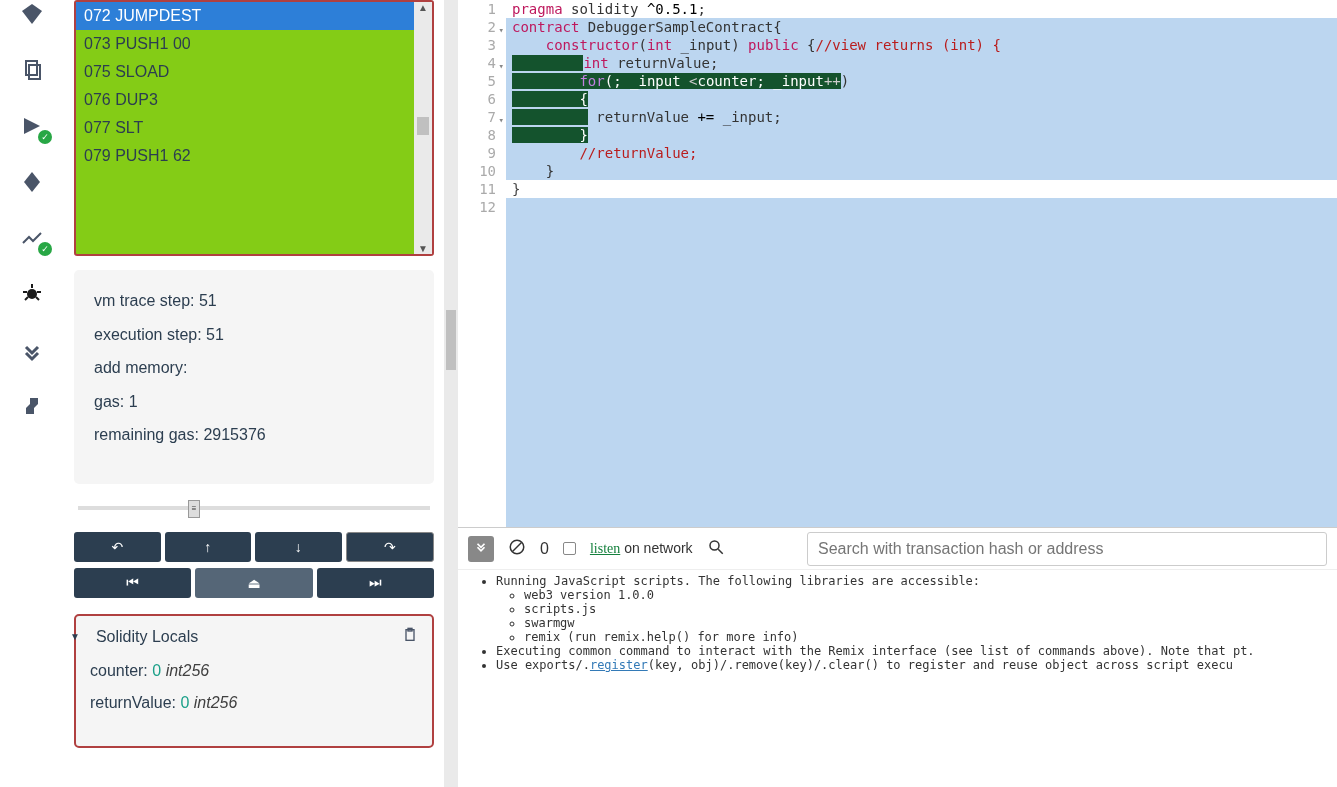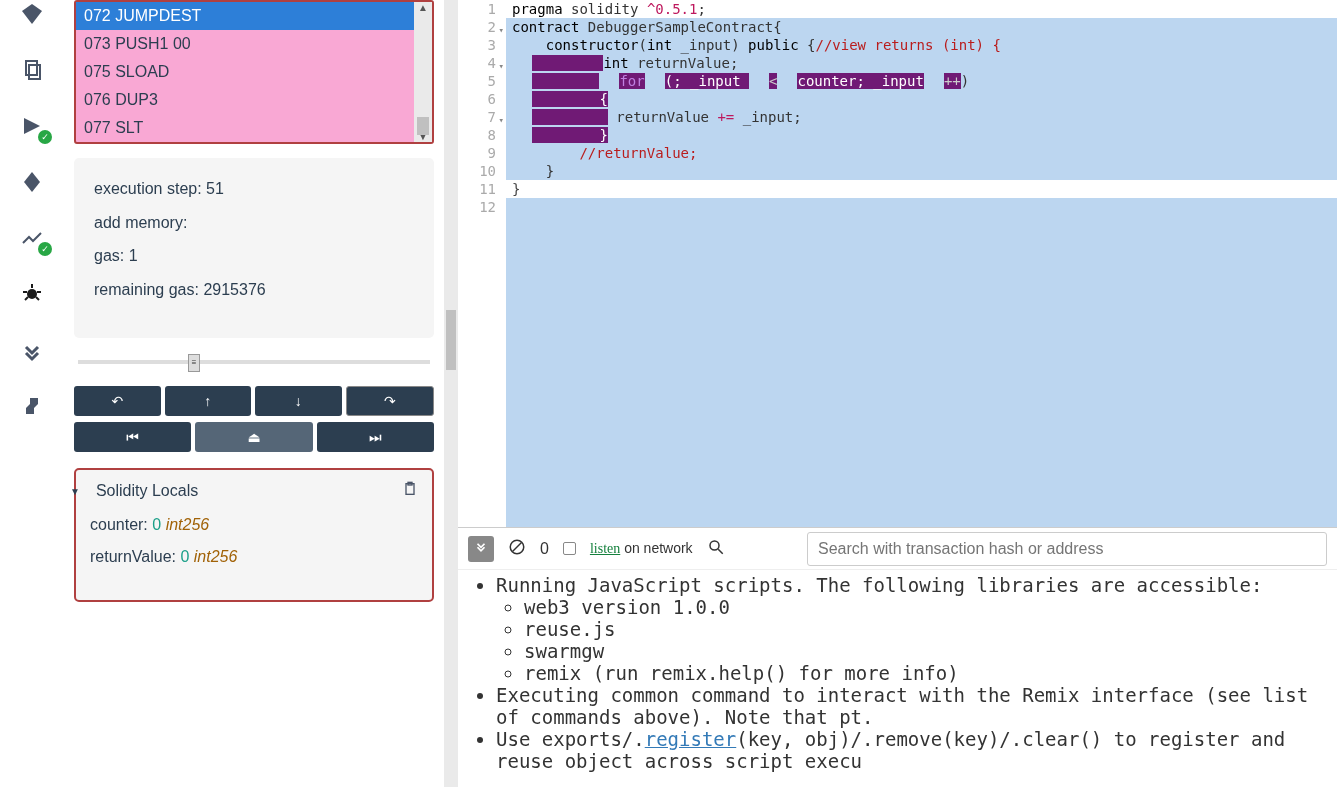--- a/index.html
+++ b/index.html
@@ -3,64 +3,64 @@
 <meta charset="utf-8">
 <style>
 * { box-sizing: border-box; margin: 0; padding: 0; }
 body { font-family: -apple-system, BlinkMacSystemFont, "Segoe UI", Arial, sans-serif; font-size: 14px; color: #333; background: #fff; overflow: hidden; }
 .app { display: flex; height: 787px; width: 1337px; }
 .iconbar { width: 64px; background: #fff; display: flex; flex-direction: column; align-items: center; padding-top: 0; gap: 28px; }
 .iconbar .icon { width: 28px; height: 28px; display: flex; align-items: center; justify-content: center; color: #4a4a4a; position: relative; }
 .iconbar .icon svg { width: 24px; height: 24px; }
 .badge-check { position: absolute; bottom: -4px; right: -6px; width: 14px; height: 14px; background: #28a745; border-radius: 50%; color: #fff; font-size: 9px; display: flex; align-items: center; justify-content: center; }
 .leftpanel { width: 380px; background: #fff; padding: 0 10px 10px 10px; overflow-y: auto; }
-.oplist { border: 2px solid #b04040; border-radius: 3px; background: #f9a8d4; position: relative; height: 144px; margin-bottom: 14px; }
+.oplist { border: 2px solid #b04040; border-radius: 3px; background: #84cc16; position: relative; height: 256px; margin-bottom: 14px; }
 .oplist-inner { overflow: hidden; height: 100%; }
 .oplist .row { padding: 2px 8px; font-size: 16px; color: #2c3e50; line-height: 24px; }
 .oplist .row.sel { background: #2d7fd8; color: #fff; }
 .oplist .scroll { position: absolute; right: 0; top: 0; bottom: 0; width: 18px; background: #eaeaea; display: flex; flex-direction: column; align-items: center; justify-content: space-between; font-size: 10px; color: #555; }
 .oplist .thumb { width: 12px; height: 18px; background: #c0c0c0; position: absolute; right: 3px; top: 115px; }
 .infobox { background: #f5f5f5; border-radius: 5px; padding: 14px 20px; margin-bottom: 14px; font-size: 16px; color: #2c3e50; line-height: 2.1; }
 .slider { height: 20px; position: relative; margin: 6px 4px 14px 4px; }
 .slider .track { position: absolute; top: 8px; left: 0; right: 0; height: 4px; background: #ddd; }
 .slider .handle { position: absolute; top: 2px; left: 110px; width: 12px; height: 18px; background: #ddd; border: 1px solid #999; font-size: 8px; text-align: center; line-height: 16px; }
 .btnrow { display: flex; gap: 4px; margin-bottom: 6px; }
 .btnrow .btn { flex: 1; height: 30px; background: #2c3e50; color: #fff; border-radius: 3px; display: flex; align-items: center; justify-content: center; font-size: 14px; }
 .btnrow .btn.active { background: #556677; }
 .btnrow .btn.outline { border: 1px solid #888; }
 .localsbox { border: 2px solid #b04040; background: #f5f5f5; border-radius: 5px; padding: 10px 14px 20px 14px; position: relative; }
 .localsbox .hdr { display: flex; align-items: center; gap: 8px; font-size: 16px; color: #2c3e50; margin-bottom: 12px; }
 .localsbox .hdr .tri { font-size: 10px; margin-left: -20px; margin-right: 8px; }
 .localsbox .var { font-size: 16px; color: #2c3e50; margin: 14px 0; }
 .localsbox .var .val { color: #1ba089; }
-.localsbox .var .typ { font-style: italic; color: #a16207; }
+.localsbox .var .typ { font-style: italic; color: #404040; }
 .midgutter { width: 14px; background: #eaeaea; position: relative; }
 .midgutter .thumb2 { position: absolute; top: 310px; left: 2px; width: 10px; height: 60px; background: #c0c0c0; }
 .codepanel { flex: 1; display: flex; flex-direction: column; }
 .editor { flex: 1; display: flex; font-family: Consolas, Monaco, monospace; font-size: 14px; background: #fff; overflow: hidden; }
 .gutter { width: 48px; background: #fff; text-align: right; padding-right: 10px; color: #aaa; user-select: none; }
 .gutter .ln { height: 18px; line-height: 18px; position: relative; }
 .gutter .fold { position: absolute; right: -8px; top: 3px; font-size: 9px; color: #888; }
 .code { flex: 1; background: #bcd6f0; position: relative; }
 .code .cl { height: 18px; line-height: 18px; white-space: pre; padding-left: 6px; }
-.code .cl .kw { color: #000000; }
-.code .cl .op { color: #be185d; }
+.code .cl .kw { color: #be185d; }
+.code .cl .op { color: #000000; }
 .code .cl .num { color: #0a7a5a; }
 .code .cl .cm { color: #b91c1c; }
 .code .cl .br { color: #444; }
-.code .cl .hl { background: #701a75; color: #fff; padding: 0; margin-left: 20px; }
+.code .cl .hl { background: #14532d; color: #fff; padding: 0; }
 .term { height: 260px; border-top: 1px solid #ccc; display: flex; flex-direction: column; }
 .termbar { height: 42px; display: flex; align-items: center; padding: 0 10px; gap: 14px; border-bottom: 1px solid #eee; }
 .termbar .expbtn { width: 26px; height: 26px; background: #888; color: #fff; border-radius: 3px; display: flex; align-items: center; justify-content: center; }
 .termbar .pending { font-size: 16px; color: #333; }
 .termbar .chk { width: 13px; height: 13px; border: 1px solid #888; border-radius: 2px; }
 .termbar .listen { color: #15803d; text-decoration: underline; font-family: Liberation Serif, serif; }
 .termbar .srch { flex: 1; max-width: 520px; margin-left: auto; border-radius: 7px; }
 .termbar .srch input { width: 100%; height: 34px; border: 1px solid #ccc; border-radius: 3px; padding: 0 10px; font-size: 16px; color: #999; }
-.termout { flex: 1; font-family: Consolas, Monaco, monospace; font-size: 19px; color: #333; padding: 4px 10px 10px 10px; overflow: hidden; }
+.termout { flex: 1; font-family: Consolas, Monaco, monospace; font-size: 12px; color: #333; padding: 4px 10px 10px 10px; overflow: hidden; }
 .termout ul { list-style: disc; padding-left: 28px; }
 .termout ul ul { list-style: circle; padding-left: 28px; }
 .termout .lnk { color: #337ab7; text-decoration: underline; }
 .termout .pend { margin-top: 28px; }
 </style>
 </head>
 <body>
 
 <div class="app">
   <div class="iconbar">
@@ -126,20 +126,21 @@
           <div class="row">079 PUSH1 62</div>
         </div>
       <div class="scroll">
           <span>▲</span>
           <span>▼</span>
         </div>
       <div class="thumb"></div>
     </div>
 
     <div class="infobox">
+      <div>vm trace step: 51</div>
       <div>execution step: 51</div>
       <div>add memory:</div>
       <div>gas: 1</div>
       <div>remaining gas: 2915376</div>
       <div style="height:18px"></div>
     </div>
 
     <div class="slider">
       <div class="track"></div>
       <div class="handle">≡</div>
@@ -231,21 +232,21 @@
               <circle cx="10" cy="10" r="6"></circle>
               <line x1="15" y1="15" x2="21" y2="21"></line>
             </svg></span>
         <div class="srch"><input placeholder="Search with transaction hash or address" style=""></div>
       </div>
       <div class="termout">
         <ul>
           <li><span>Running JavaScript scripts. The following libraries are accessible:</span>
             <ul>
               <li>web3 version 1.0.0</li>
-              <li>reuse.js</li>
+              <li>scripts.js</li>
               <li>swarmgw</li>
               <li>remix (run remix.help() for more info)</li>
             </ul>
           </li>
           <li>Executing common command to interact with the Remix interface (see list of commands above). Note that pt.</li>
           <li><span>Use exports/.</span><span class="lnk">register</span><span>(key, obj)/.remove(key)/.clear() to register and reuse object across script execu</span></li>
         </ul>
       </div>
     </div>
   </div>

